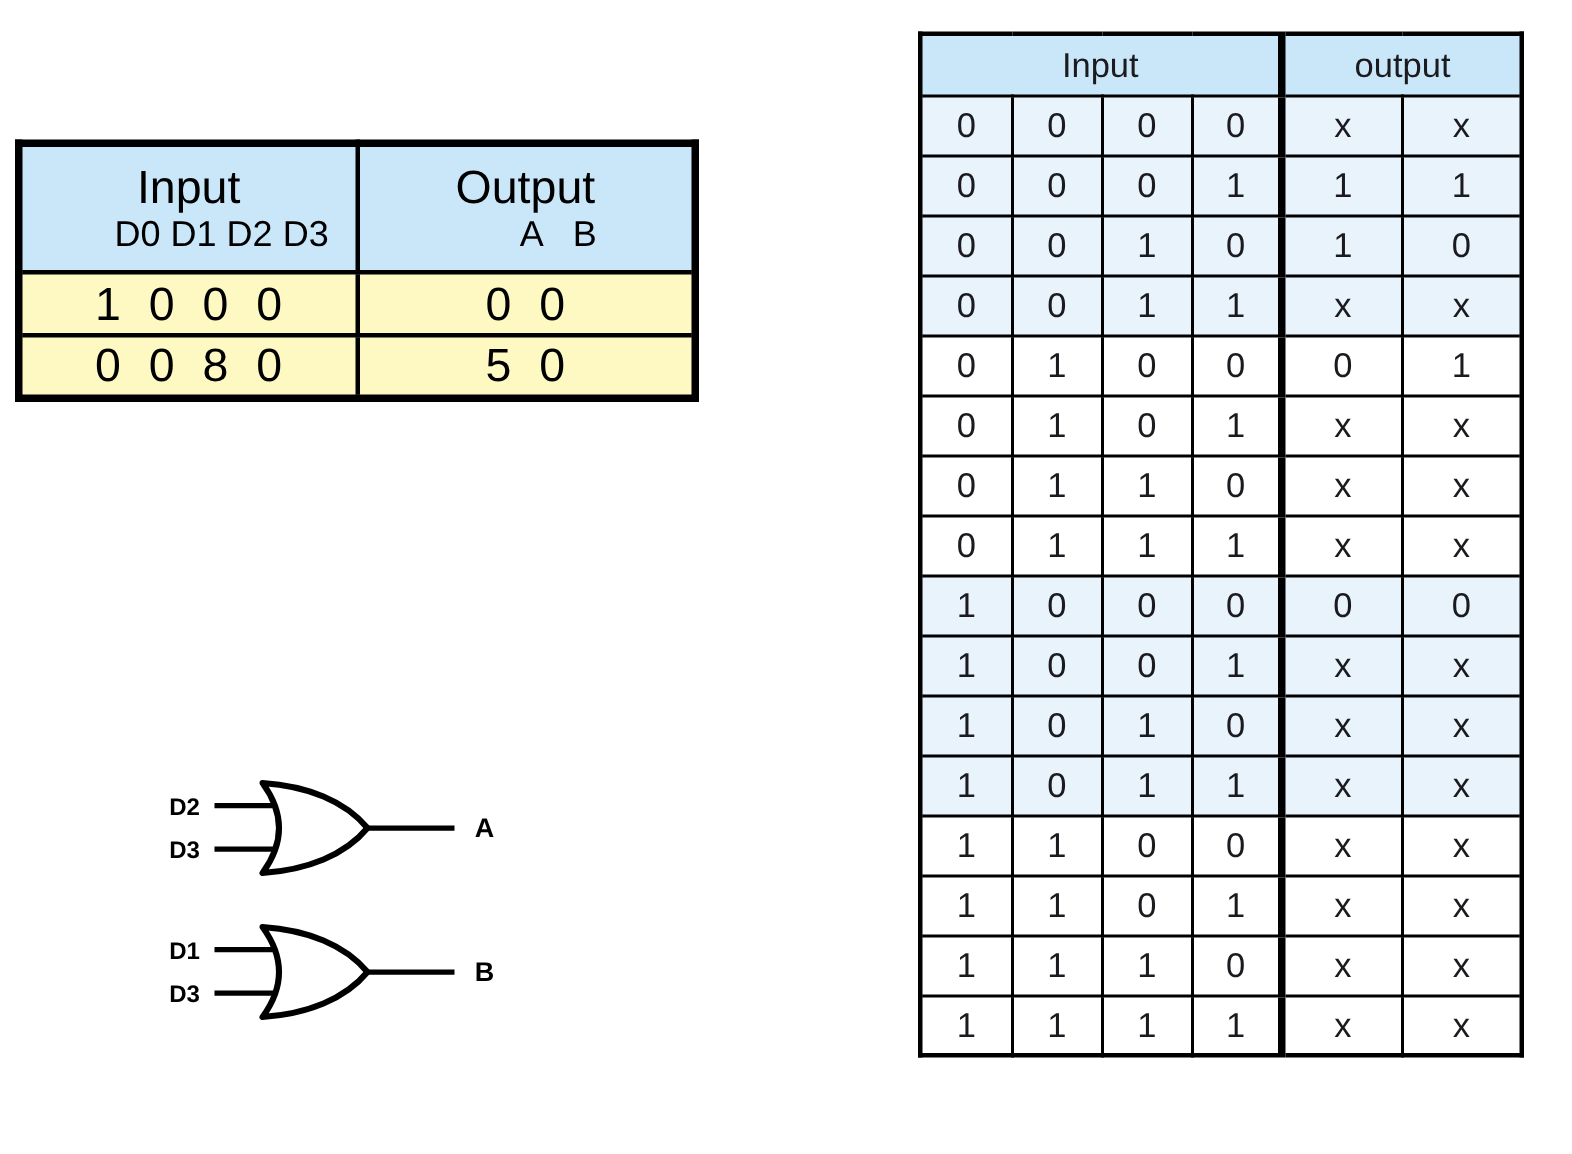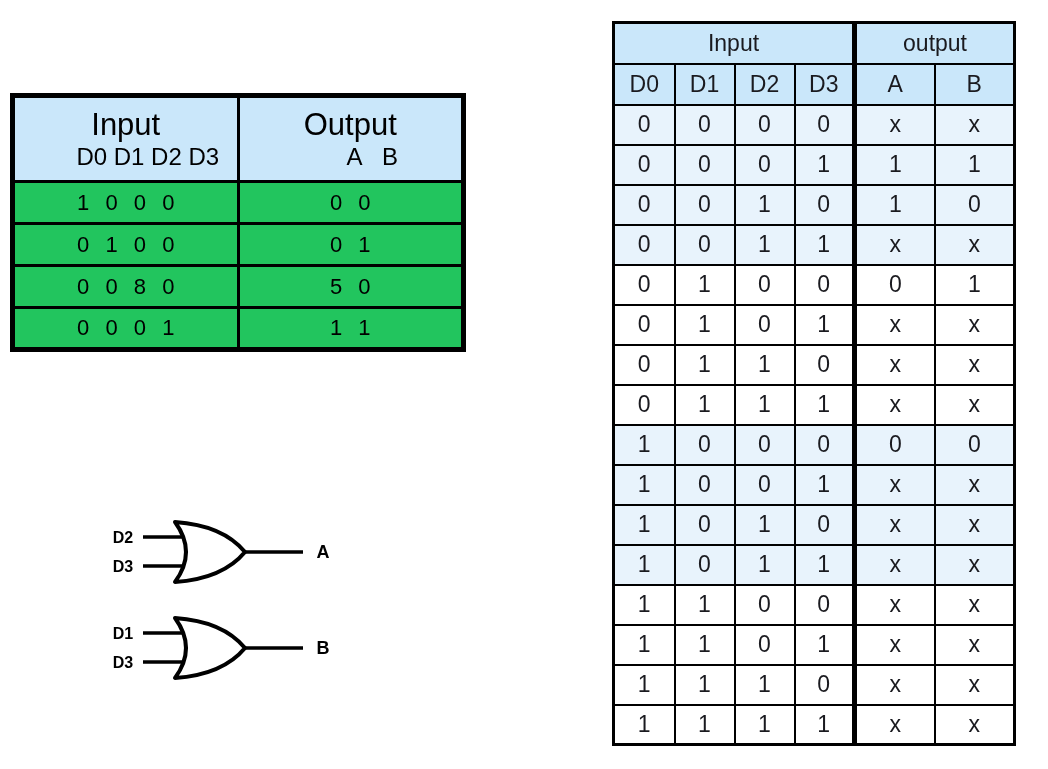--- a/index.html
+++ b/index.html
@@ -11,21 +11,21 @@
     position:absolute; left:10px; top:93px;
     width:456px; border-collapse:collapse;
     border:5px solid #000; table-layout:fixed;
     background:#fff; color:#000;
   }
   table.lt th, table.lt td { border:3px solid #000; text-align:center; vertical-align:middle; }
   table.lt thead th { background:#cae7fa; height:86px; font-weight:400; }
   table.lt .lt-title { font-size:31px; line-height:36px; }
   table.lt .lt-sub   { font-size:24px; line-height:28px;padding-left:44px; }
   table.lt .lt-sub.out { word-spacing:14px; }
-  table.lt tbody td { height:42px; font-size:22px; word-spacing:10px; background:#22c55e; }
+  table.lt tbody td { height:42px; font-size:31px; word-spacing:10px; background:#fef9c3; }
 
   
   table.rt {
     position:absolute; left:612px; top:21px;
     width:401px; border-collapse:collapse;
     border:3px solid #000; table-layout:fixed;
     color:#1a1a1f;
   }
   table.rt th, table.rt td { border:2px solid #000; text-align:center; vertical-align:middle; font-weight:400; }
   table.rt thead tr { height:41px; }
@@ -61,56 +61,40 @@
           <div class="lt-sub out">A B</div>
         </th>
       </tr>
     </thead>
     <tbody>
         <tr>
           <td>1 0 0 0</td>
           <td>0 0</td>
         </tr>
         <tr>
-          <td>0 1 0 0</td>
-          <td>0 1</td>
-        </tr>
-        <tr>
           <td>0 0 8 0</td>
           <td>5 0</td>
-        </tr>
-        <tr>
-          <td>0 0 0 1</td>
-          <td>1 1</td>
         </tr>
       </tbody>
   </table>
 
   <table class="rt">
     <colgroup>
       <col style="width:61px">
         <col style="width:60px">
         <col style="width:60px">
       <col style="width:60px">
         <col style="width:80px">
         <col style="width:80px">
     </colgroup>
     <thead>
       <tr>
         <th colspan="4">Input</th>
         <th colspan="2" class="sec">output</th>
       </tr>
-      <tr>
-        <th>D0</th>
-        <th>D1</th>
-        <th>D2</th>
-        <th>D3</th>
-        <th class="sec">A</th>
-        <th>B</th>
-      </tr>
     </thead>
     <tbody>
         <tr class="blue">
           <td>0</td>
           <td>0</td>
           <td>0</td>
           <td>0</td>
           <td class="sec">x</td>
           <td>x</td>
         </tr>

